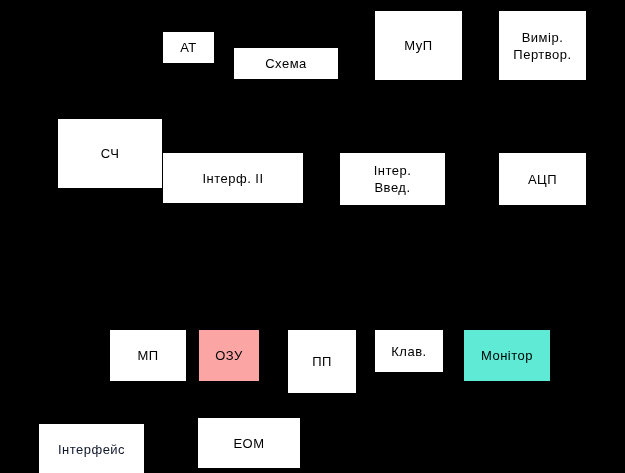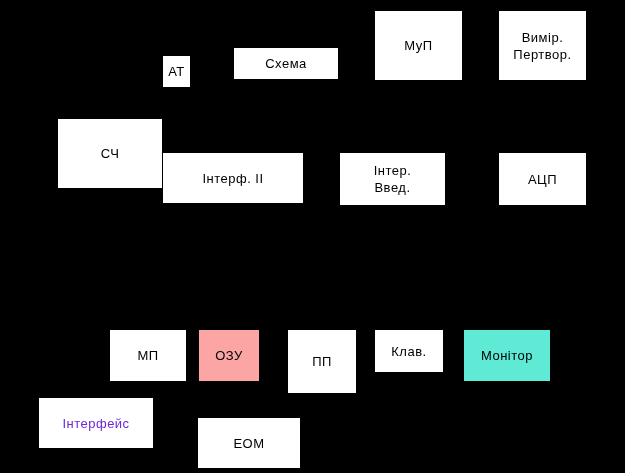--- a/index.html
+++ b/index.html
@@ -35,21 +35,21 @@
     letter-spacing: 0.5px;
   }
 </style>
 </head>
 <body>
 
 <div class="diagram-canvas" style="background: rgb(0, 0, 0);">
     <div class="diagram-box" style="left: 38px; top: 119px; width: 104px; height: 69px; background: rgb(255, 255, 255); color: rgb(0, 0, 0); margin-left: 20px;">
     <span class="box-label">СЧ</span>
   </div>
-    <div class="diagram-box" style="left: 163px; top: 56px; width: 27px; height: 31px; background: rgb(255, 255, 255); color: rgb(0, 0, 0);">
+    <div class="diagram-box" style="left: 163px; top: 32px; width: 51px; height: 31px; background: rgb(255, 255, 255); color: rgb(0, 0, 0);">
     <span class="box-label">АТ</span>
   </div>
     <div class="diagram-box" style="left: 234px; top: 48px; width: 104px; height: 31px; background: rgb(255, 255, 255); color: rgb(0, 0, 0);">
     <span class="box-label">Схема</span>
   </div>
     <div class="diagram-box" style="left: 499px; top: 11px; width: 87px; height: 69px; background: rgb(255, 255, 255); color: rgb(0, 0, 0);">
     <span class="box-label">Вимір.
 Пертвор.</span>
   </div>
     <div class="diagram-box" style="left: 375px; top: 11px; width: 87px; height: 69px; background: rgb(255, 255, 255); color: rgb(0, 0, 0);">
@@ -73,19 +73,19 @@
   </div>
     <div class="diagram-box" style="left: 288px; top: 330px; width: 68px; height: 63px; background: rgb(255, 255, 255); color: rgb(0, 0, 0);">
     <span class="box-label">ПП</span>
   </div>
     <div class="diagram-box" style="left: 375px; top: 330px; width: 68px; height: 42px; background: rgb(255, 255, 255); color: rgb(0, 0, 0);">
     <span class="box-label">Клав.</span>
   </div>
     <div class="diagram-box" style="left: 464px; top: 330px; width: 86px; height: 51px; background: #5eead4; color: rgb(0, 0, 0);">
     <span class="box-label">Монітор</span>
   </div>
-    <div class="diagram-box" style="left: 39px; top: 398px; width: 114px; height: 50px; background: rgb(255, 255, 255); color: #6d28d9;">
+    <div class="diagram-box" style="left: 39px; top: 424px; width: 105px; height: 50px; background: rgb(255, 255, 255); color: #0f172a;">
     <span class="box-label">Інтерфейс</span>
   </div>
     <div class="diagram-box" style="left: 198px; top: 418px; width: 102px; height: 50px; background: rgb(255, 255, 255); color: rgb(0, 0, 0);">
     <span class="box-label">ЕОМ</span>
   </div>
   </div>
 
 </body></html>

